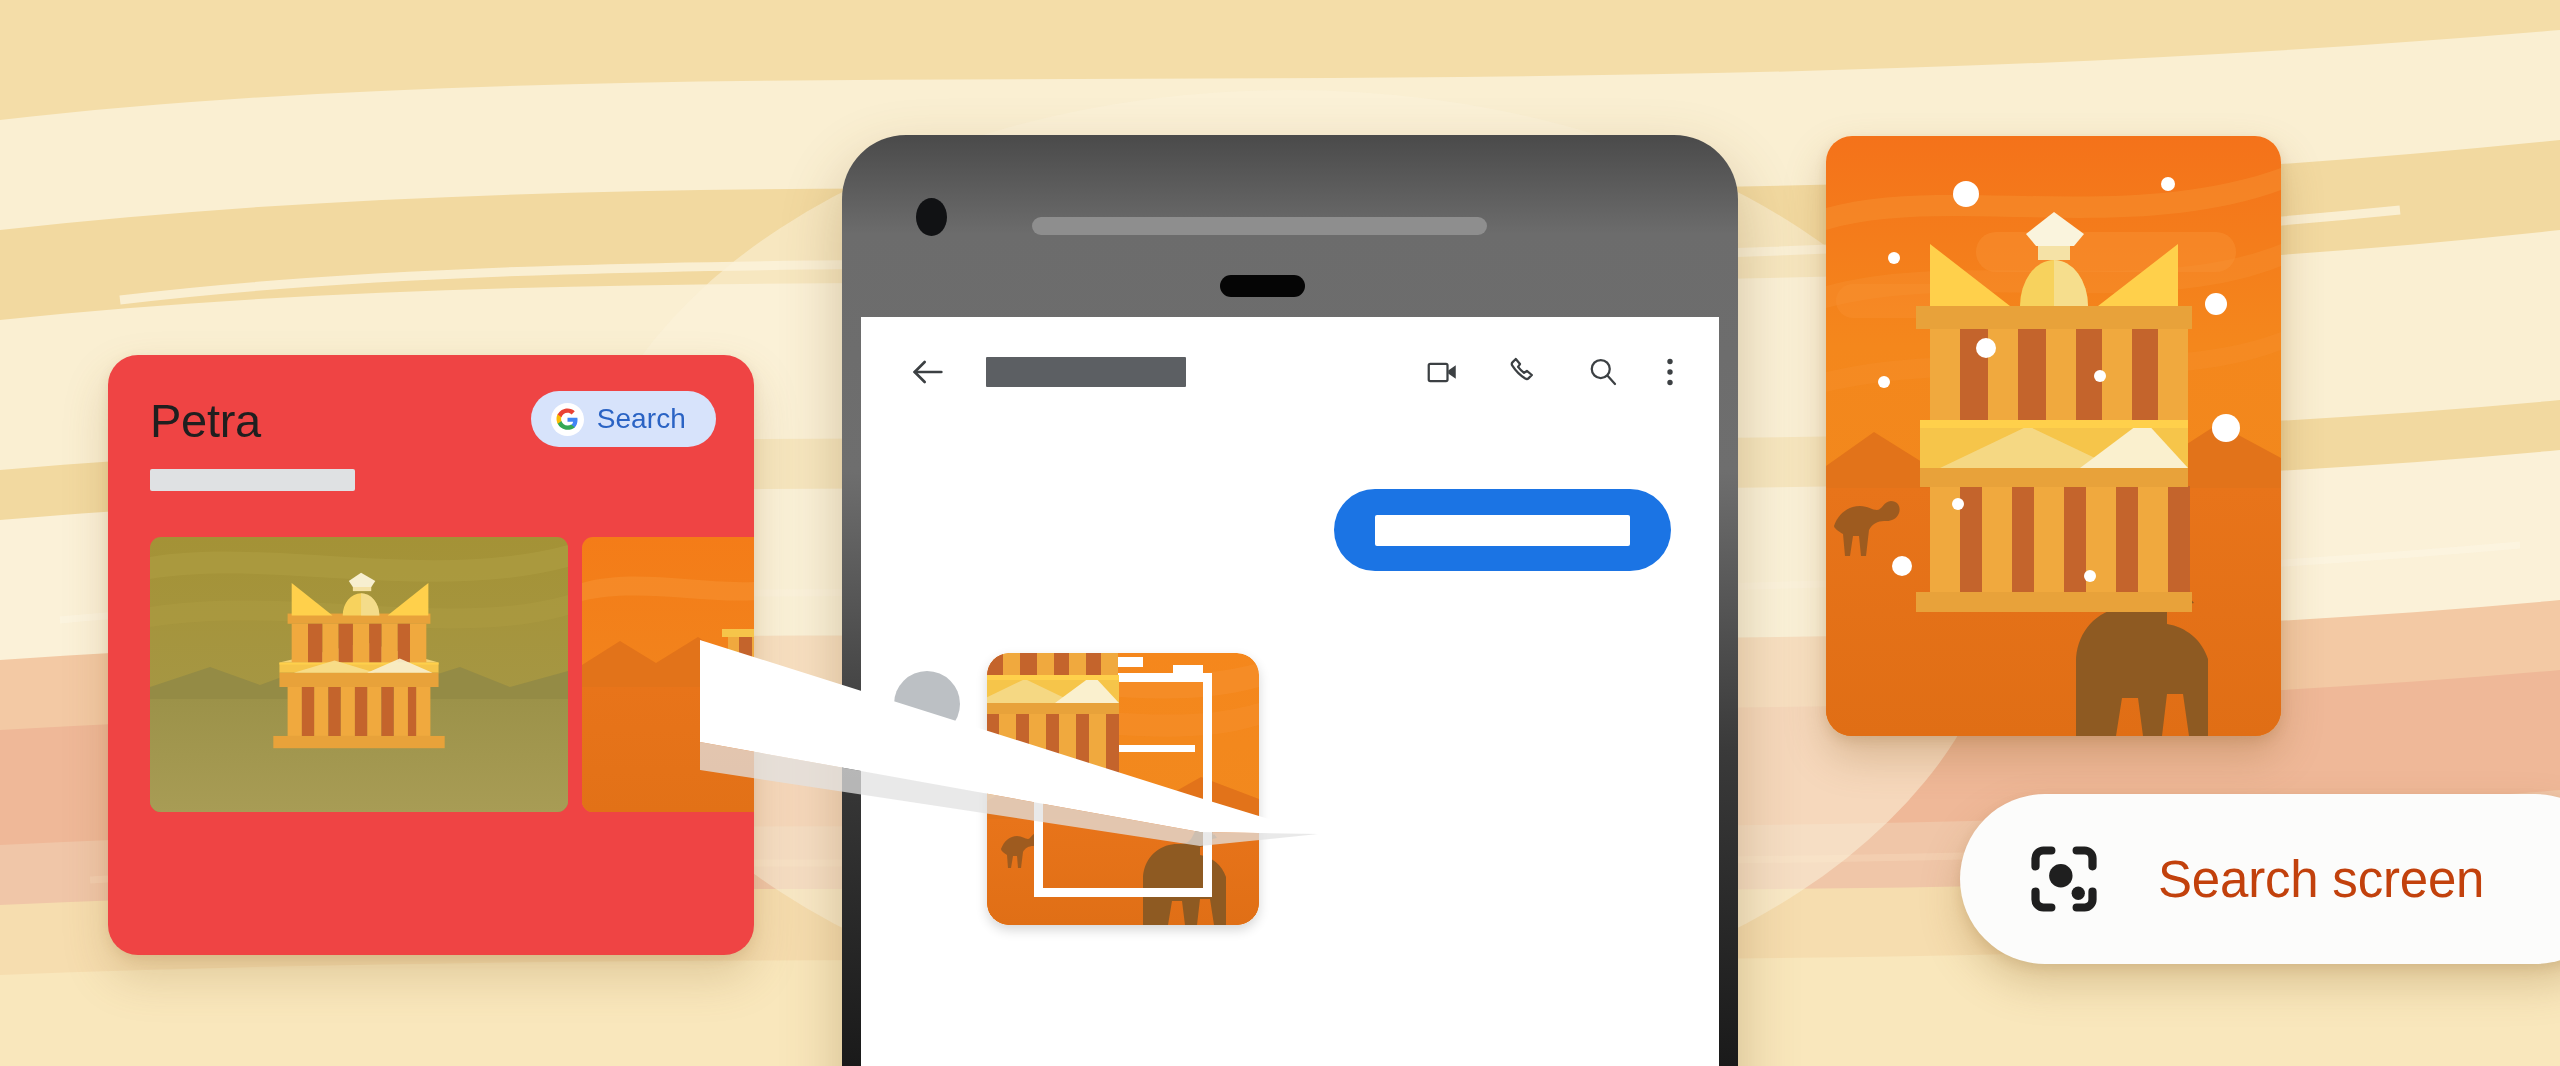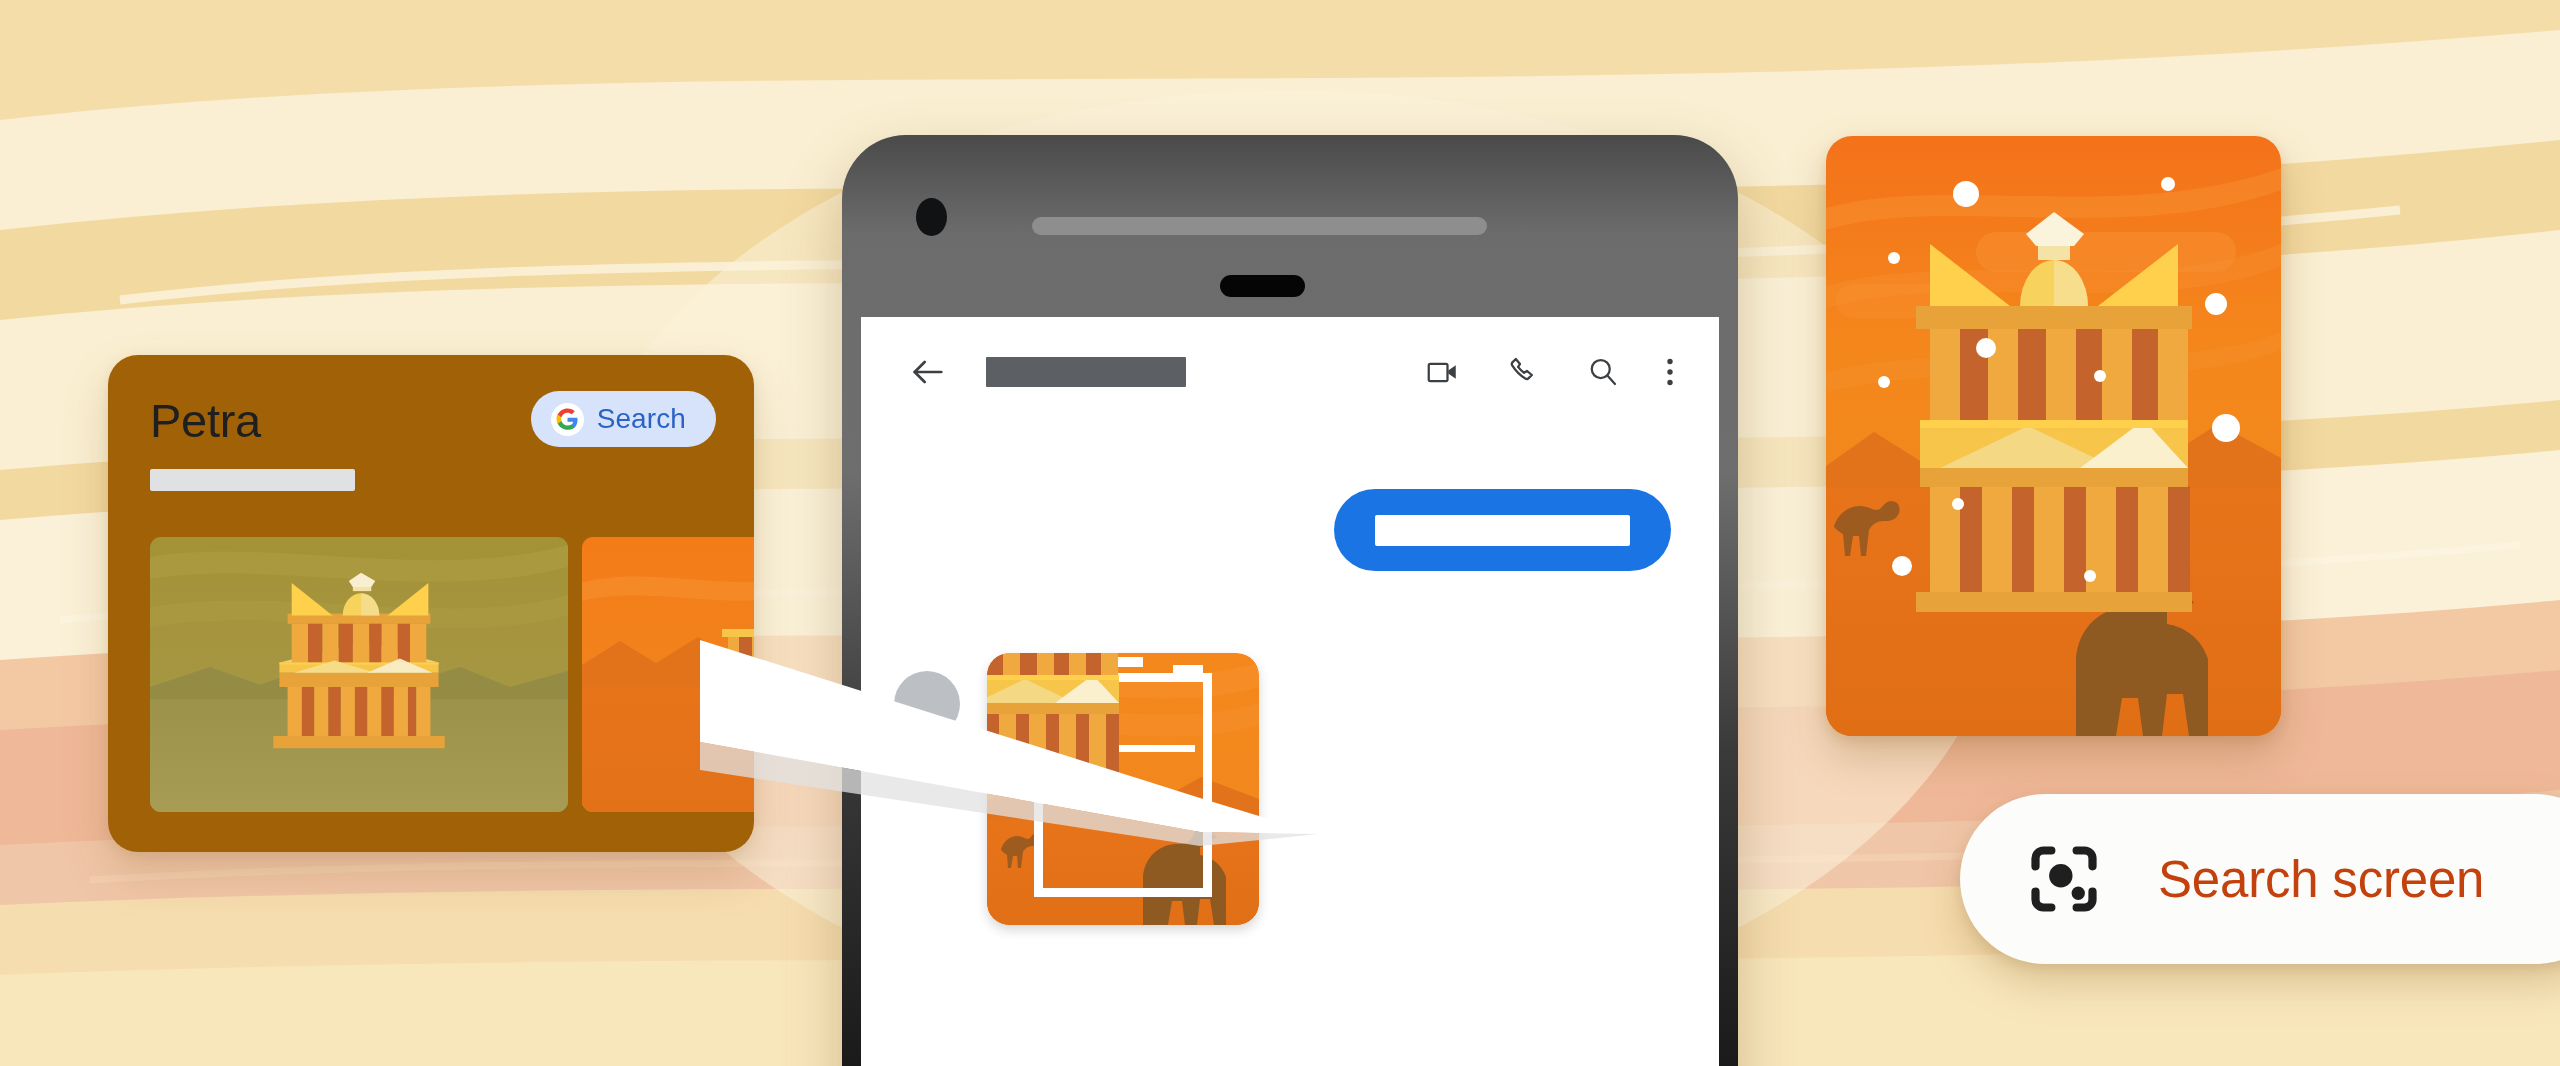--- a/index.html
+++ b/index.html
@@ -20,22 +20,22 @@
   }
 
   
   .bg-layer { position:absolute; inset:0; }
   .bg-svg { position:absolute; inset:0; width:2560px; height:1066px; display:block; }
 
   
   #petra-card {
     position:absolute;
     left:108px; top:355px;
-    width:646px; height:497px;
-    background:#a16207;
+    width:646px; height:600px;
+    background:#ef4444;
     border-radius:30px;
     box-shadow:0 22px 46px rgba(140,100,40,.22), 0 4px 12px rgba(140,100,40,.12);
     overflow:hidden;
     z-index:6;
   }
   #petra-card .card-head {
     position:relative;
     height:150px;
     padding:42px 38px 0 42px;
   }

